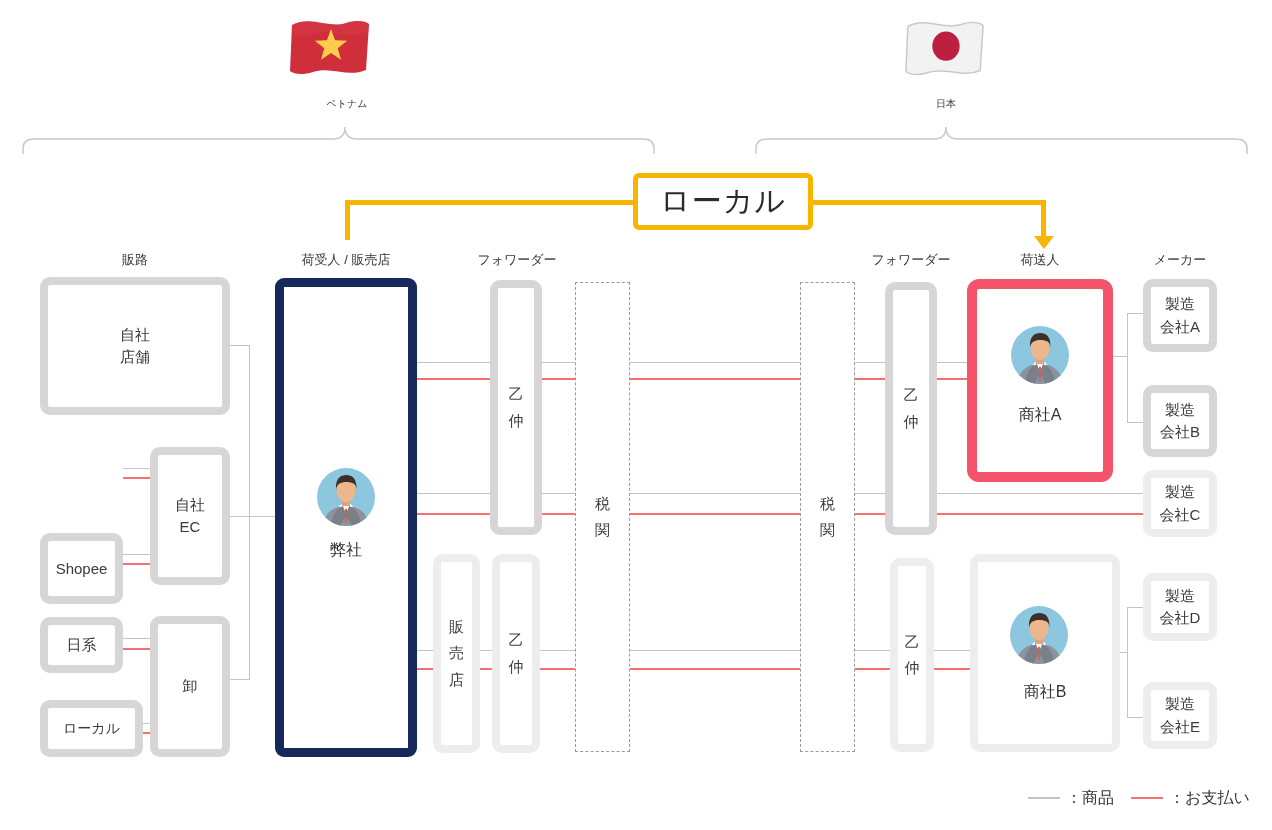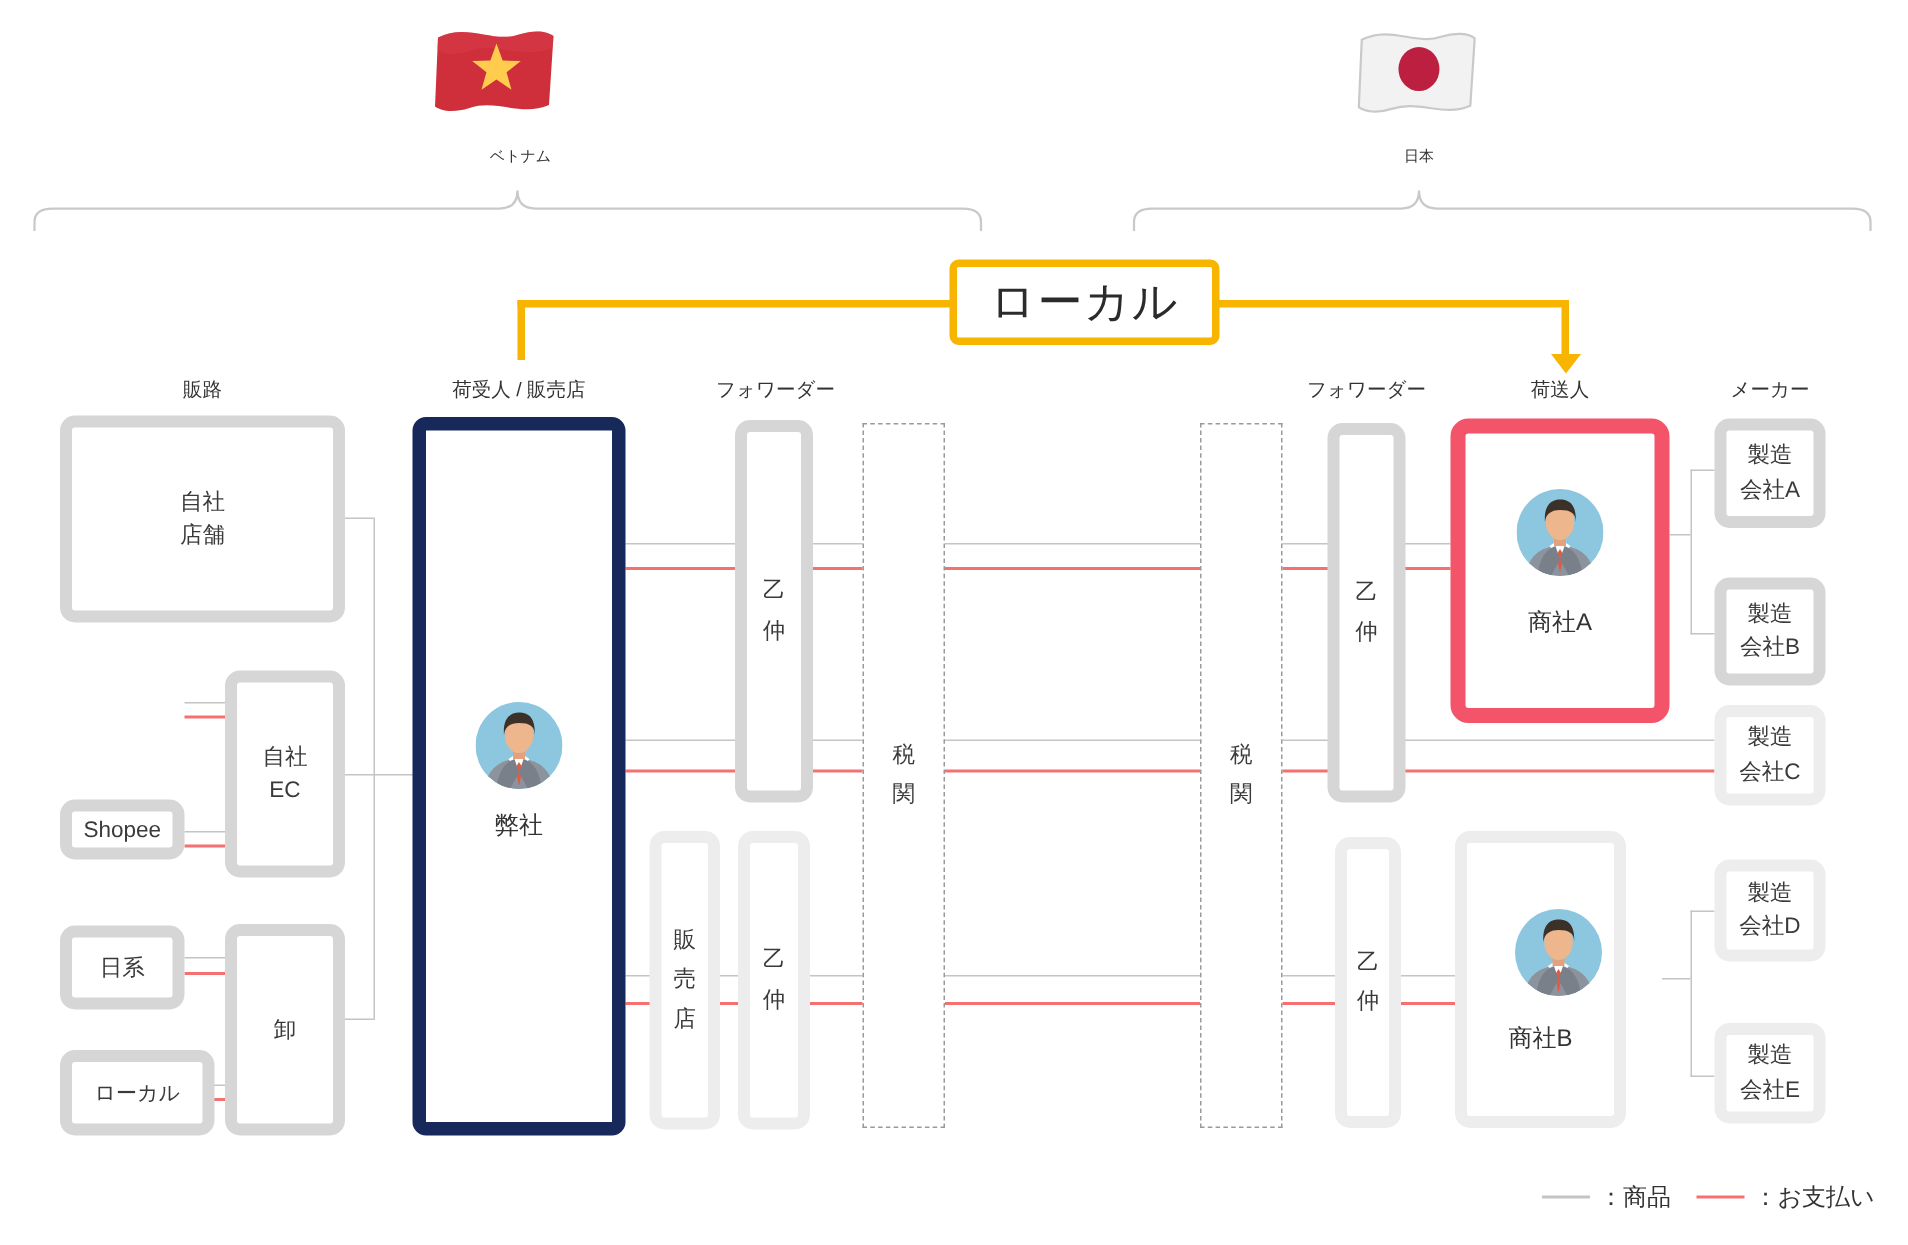--- a/index.html
+++ b/index.html
@@ -130,21 +130,21 @@
   <div class="gline" style="left:1127px;top:422px;width:16px"></div>
   <div class="gline" style="left:1108px;top:652px;width:19px"></div>
   <div class="gvline" style="left:1127px;top:607px;height:111px"></div>
   <div class="gline" style="left:1127px;top:607px;width:16px"></div>
   <div class="gline" style="left:1127px;top:717px;width:16px"></div>
 
   <div class="box bd ml" style="left:40px;top:277px;width:190px;height:138px">自社
 店舗</div>
   <div class="box bd ml" style="left:150px;top:447px;width:80px;height:138px">自社
 EC</div>
-  <div class="box bd" style="left:40px;top:533px;width:83px;height:40px;font-size:15px">Shopee</div>
+  <div class="box bd" style="left:40px;top:533px;width:83px;height:71px;font-size:15px">Shopee</div>
   <div class="box bd" style="left:40px;top:617px;width:83px;height:56px;font-size:15px">日系</div>
   <div class="box bd" style="left:40px;top:700px;width:103px;height:57px;font-size:14px">ローカル</div>
   <div class="box bd" style="left:150px;top:616px;width:80px;height:141px;font-size:15px">卸</div>
 
   <div class="box navy" style="left:275px;top:278px;width:142px;height:479px">
     <svg class="avatar" style="left:33px;top:181px">
         <use href="#avatar-man"></use>
       </svg>
     <div class="boxlabel" style="top:253px">弊社</div>
   </div>
@@ -166,21 +166,21 @@
 仲</div>
   <div class="box bl vt" style="left:890px;top:558px;width:44px;height:194px">乙
 仲</div>
 
   <div class="box pink" style="left:967px;top:279px;width:146px;height:203px">
     <svg class="avatar" style="left:34px;top:37px">
         <use href="#avatar-man"></use>
       </svg>
     <div class="boxlabel" style="top:116px">商社A</div>
   </div>
-  <div class="box bl" style="left:970px;top:554px;width:114px;height:198px">
+  <div class="box bl" style="left:970px;top:554px;width:150px;height:198px">
     <svg class="avatar" style="left:32px;top:44px">
         <use href="#avatar-man"></use>
       </svg>
     <div class="boxlabel" style="top:120px">商社B</div>
   </div>
 
   <div class="box bd ml" style="left:1143px;top:279px;width:74px;height:73px">製造
 会社A</div>
   <div class="box bd ml" style="left:1143px;top:385px;width:74px;height:72px">製造
 会社B</div>

